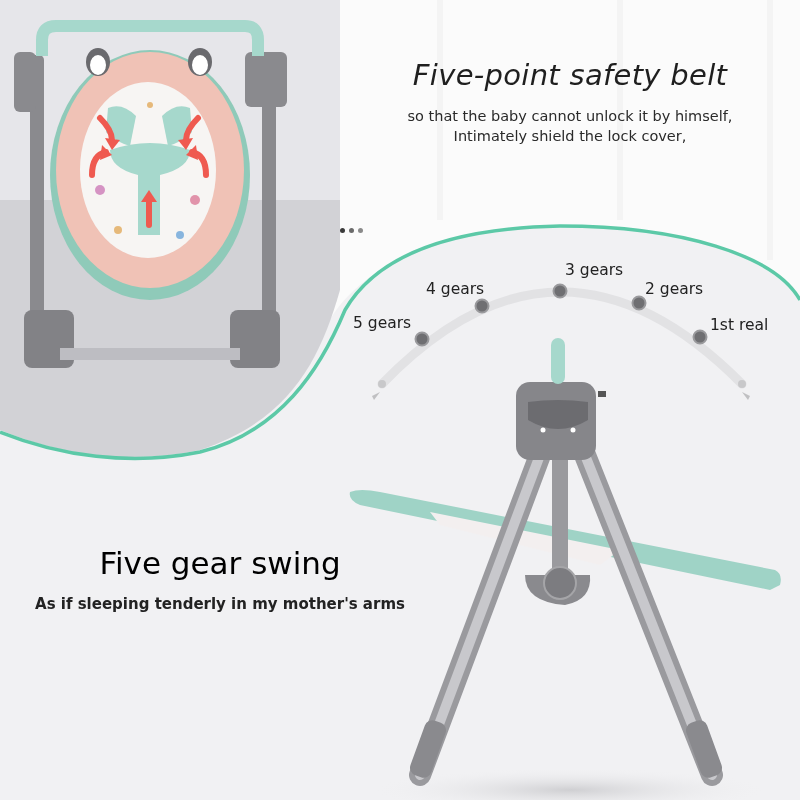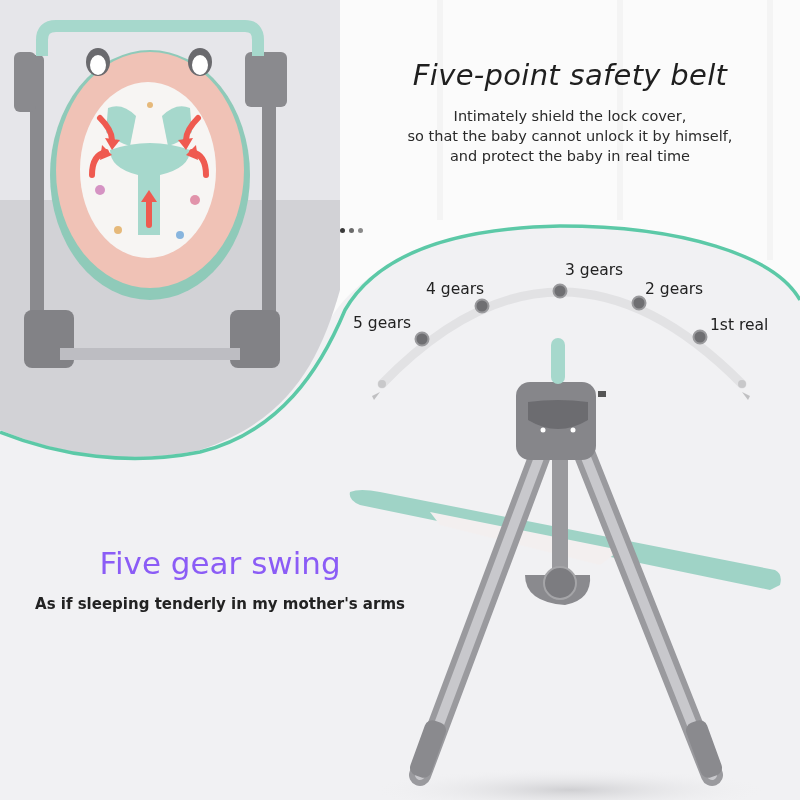--- a/index.html
+++ b/index.html
@@ -3,21 +3,21 @@
 <meta charset="utf-8">
 <style>
   html, body { margin:0; padding:0; }
   body { width:800px; height:800px; position:relative; overflow:hidden; background:#f1f1f3; font-family:"DejaVu Sans", sans-serif; }
   .layer { position:absolute; left:0; top:0; width:800px; height:800px; }
   .title-top { position:absolute; left:370px; top:58px; width:400px; text-align:center; font-size:29px; color:#1f1f1f; letter-spacing:0.3px;font-style:italic; }
   .desc-top { position:absolute; left:370px; top:106px; width:400px; text-align:center; font-size:14.5px; line-height:20px; color:#2a2a2a; }
   .dots { position:absolute; left:340px; top:228px; display:flex; gap:4px; }
   .dots span { width:5px; height:5px; border-radius:50%; display:block; }
   .gear-label { position:absolute; font-size:15.5px; color:#222; white-space:nowrap; }
-  .title-bottom { position:absolute; left:20px; top:545px; width:400px; text-align:center; font-size:31px; color:#8b5cf6; }
+  .title-bottom { position:absolute; left:20px; top:545px; width:400px; text-align:center; font-size:31px; color:#000000; }
   .desc-bottom { position:absolute; left:20px; top:595px; width:400px; text-align:center; font-size:15px; color:#222;font-weight:bold; }
 </style>
 </head>
 <body>
 
 <svg class="layer" viewBox="0 0 800 800" xmlns="http://www.w3.org/2000/svg">
 
   <rect x="0" y="0" width="800" height="800" fill="#f1f1f3"></rect>
   <path d="M320,340 C350,260 460,225 560,225 C670,225 770,250 800,300 L800,0 L300,0 Z" fill="#fbfbfb"></path>
 
@@ -133,23 +133,22 @@
   <path d="M528,402 Q558,398 588,402 L588,420 Q558,438 528,420 Z" fill="#6c6c70"></path>
   <circle cx="543" cy="430" r="2.5" fill="#ffffff"></circle>
   <circle cx="573" cy="430" r="2.5" fill="#ffffff"></circle>
   <rect x="598" y="391" width="8" height="6" fill="#555"></rect>
 
   <rect x="551" y="338" width="14" height="46" rx="7" fill="#a6d8cc"></rect>
 </svg>
 
 <div class="title-top">Five-point safety belt</div>
 <div class="desc-top">
+  <div>so that the baby cannot unlock it by himself,</div>
   <div>Intimately shield the lock cover,</div>
-  <div>so that the baby cannot unlock it by himself,</div>
-  <div>and protect the baby in real time</div>
 </div>
 
 <div class="dots">
   <span style="background:#3a3a3a"></span>
   <span style="background:#6a6a6a"></span>
   <span style="background:#8a8a8a"></span>
 </div>
 
 <div class="gear-label" style="left:353px; top:314px;">5 gears</div>
 <div class="gear-label" style="left:426px; top:280px;">4 gears</div>

